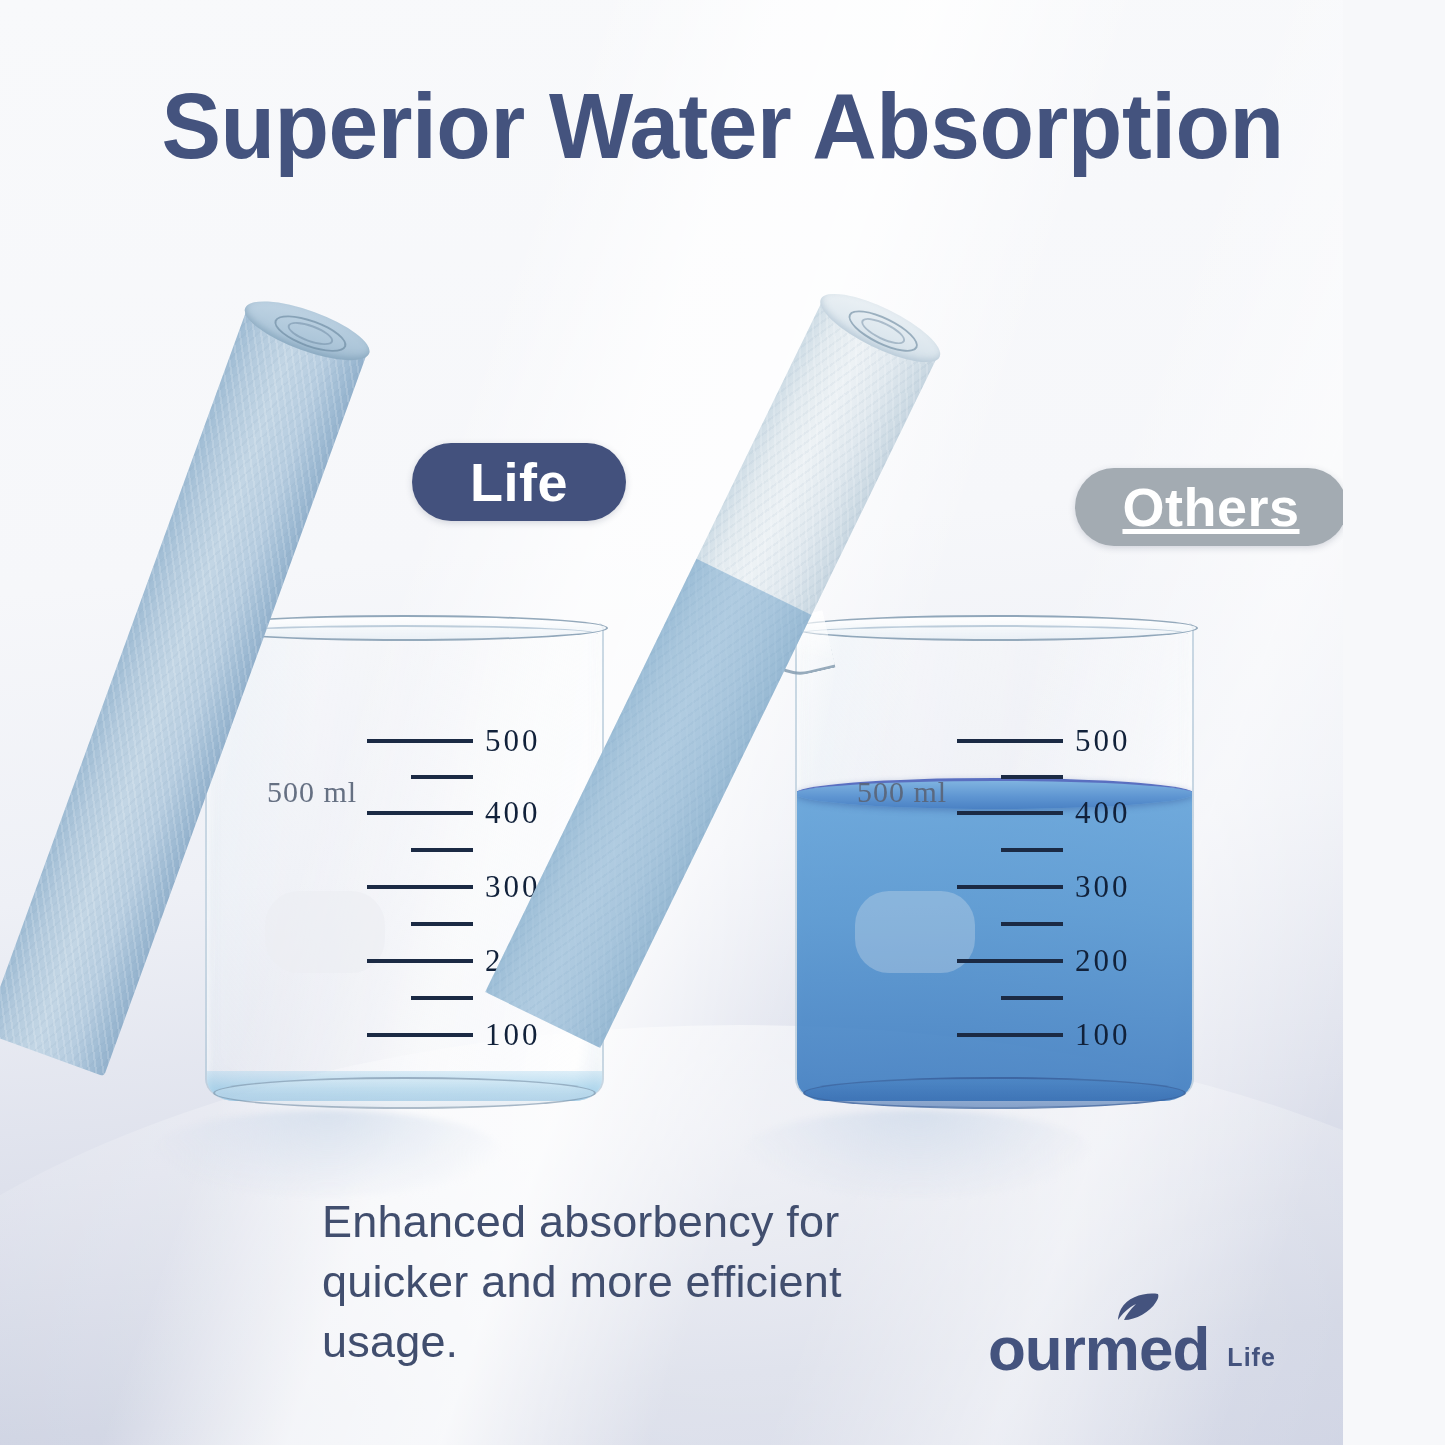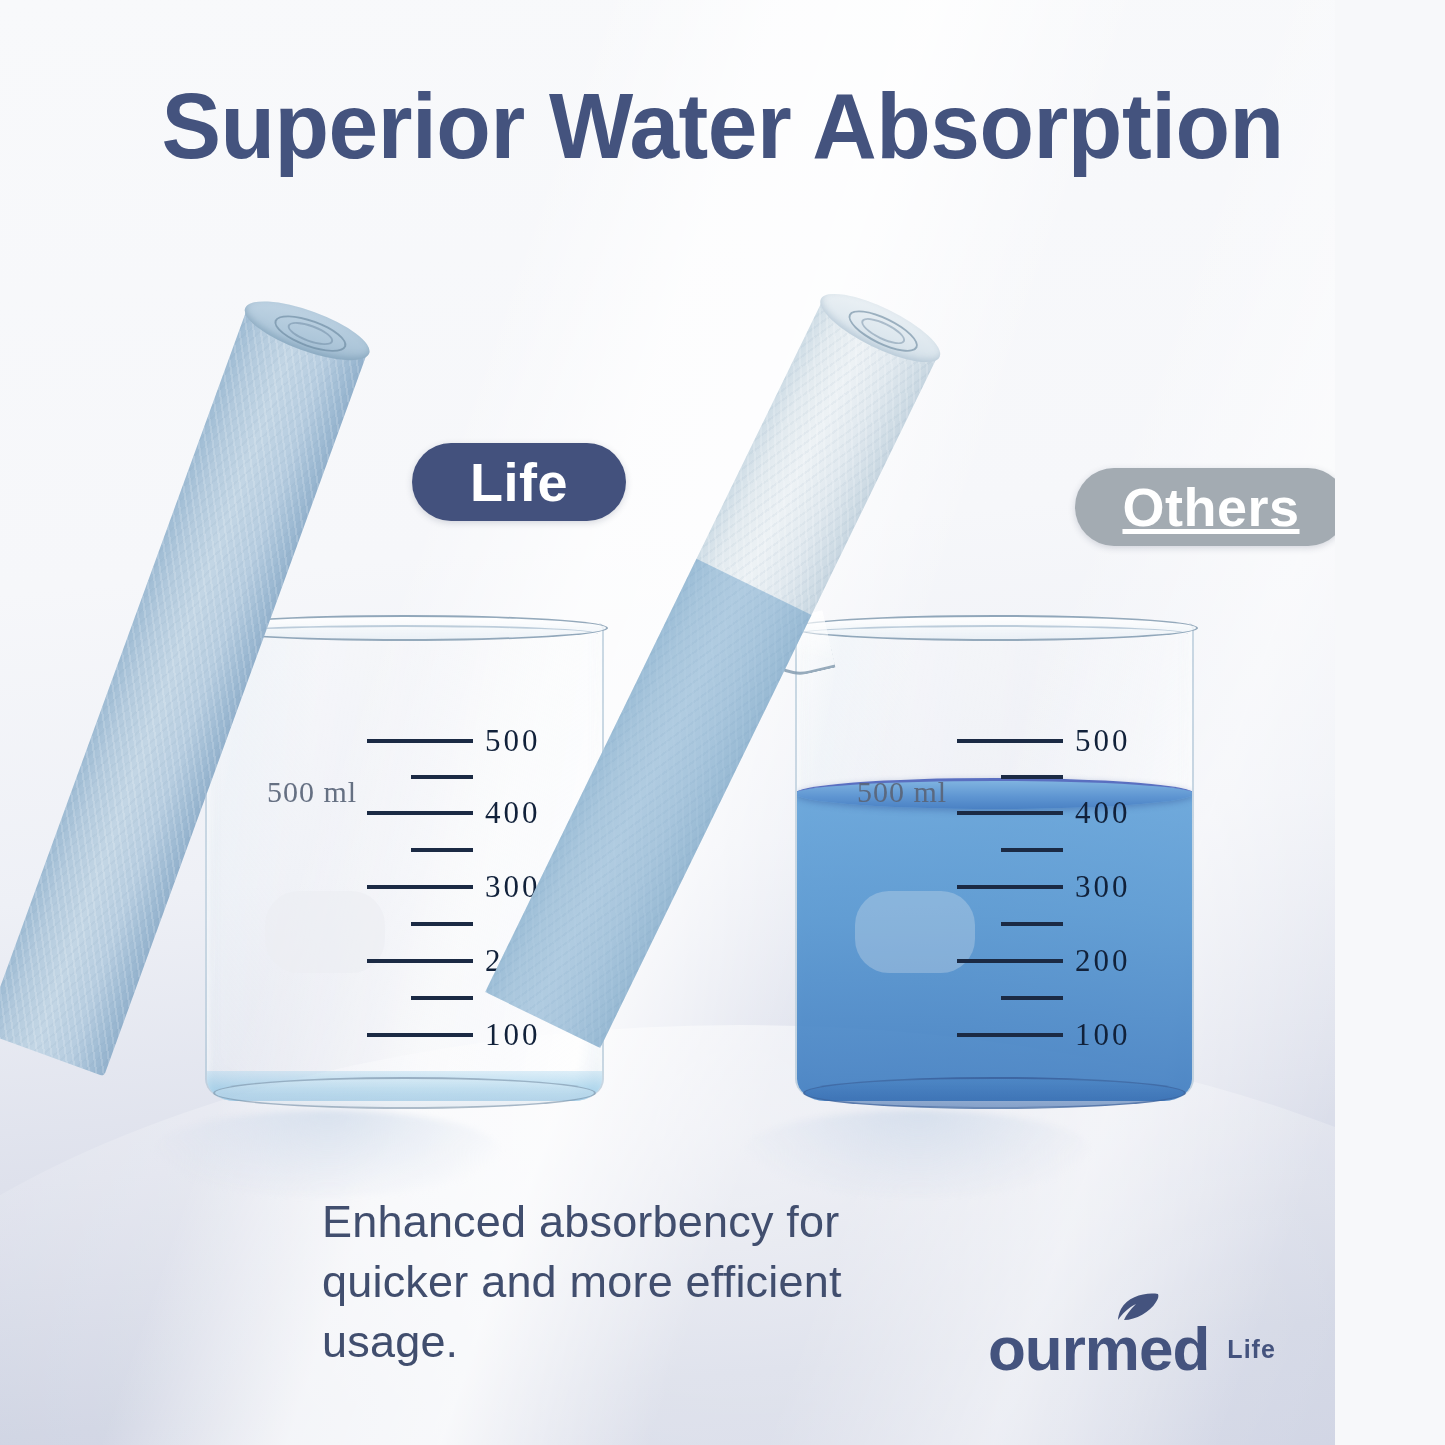--- a/index.html
+++ b/index.html
@@ -2,21 +2,21 @@
 <html><head>
 <meta charset="utf-8">
 <style>
   html,body{margin:0;padding:0;}
   body{
     width:1445px;height:1445px;overflow:hidden;
     font-family:"Liberation Sans",sans-serif;
     background:#f7f8fa;
   }
   .stage{position:relative;width:1335px;height:1445px;overflow:hidden;
-    background:linear-gradient(175deg,#f8f9fb 0%,#f6f7fa 38%,#eef0f6 58%,#dee1ec 76%,#ccd1e1 92%,#c9cee0 100%);}
+    background:linear-gradient(175deg,#f8f9fb 0%,#f6f7fa 38%,#eef0f6 58%,#dee1ec 76%,#ccd1e1 92%,#c9cee0 100%);padding-left:8px;}
 
   
   .lightband{position:absolute;left:340px;top:-260px;width:520px;height:2100px;
     transform:rotate(19deg);transform-origin:50% 50%;
     background:linear-gradient(90deg,rgba(255,255,255,0) 0%,rgba(255,255,255,.72) 34%,rgba(255,255,255,.80) 62%,rgba(255,255,255,0) 100%);
     pointer-events:none;}
   .lightband2{position:absolute;left:1000px;top:-300px;width:430px;height:2200px;
     transform:rotate(19deg);
     background:linear-gradient(90deg,rgba(255,255,255,0) 0%,rgba(255,255,255,.5) 50%,rgba(255,255,255,0) 100%);
     pointer-events:none;}
@@ -143,21 +143,21 @@
   
   .roll-wet{position:absolute;left:0;width:128px;
     background:rgba(60,130,185,.34);}
 
   
   .caption{position:absolute;font-size:45px;line-height:60px;color:#414e6e;
     font-weight:300;letter-spacing:.2px;}
   .cap-left{left:192px;top:1192px;width:530px;}
 
   
-  .logo{position:absolute;left:988px;top:1318px;display:flex;align-items:center;}
+  .logo{position:absolute;left:988px;top:1318px;display:flex;align-items:flex-end;}
   .logo-main{font-size:62px;font-weight:bold;color:#44537e;letter-spacing:-1px;
     position:relative;line-height:62px;}
   .logo-leaf{position:absolute;left:128px;top:-26px;width:44px;height:30px;}
   .logo-life{font-size:25px;font-weight:600;color:#44537e;margin-left:18px;
     letter-spacing:1px;line-height:46px;}
 </style>
 </head>
 <body>
 
 <div class="stage">

